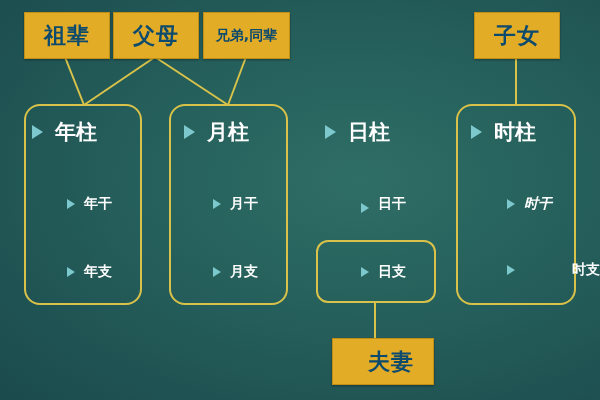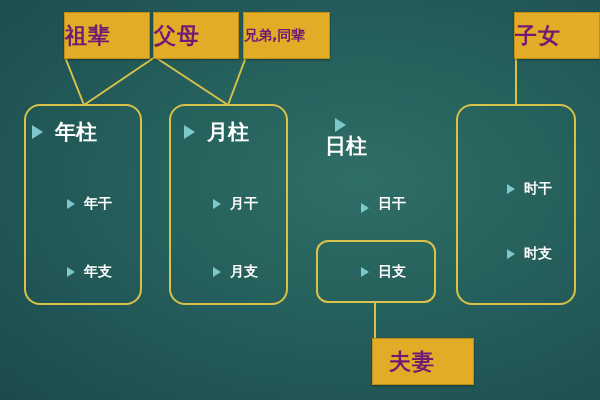--- a/index.html
+++ b/index.html
@@ -5,23 +5,22 @@
   html, body { margin: 0; padding: 0; }
   body {
     width: 600px; height: 400px; overflow: hidden; position: relative;
     background: radial-gradient(ellipse at 60% 45%, #2f6e66 0%, #255f5b 45%, #1b4a4d 100%);
     font-family: "DejaVu Sans", "Liberation Sans", sans-serif;
   }
   .stage { position: absolute; left: 0; top: 0; width: 600px; height: 400px; }
   svg.lines { position: absolute; left: 0; top: 0; width: 600px; height: 400px; }
   .tag {
     position: absolute; background: #e2ac27; border: 1px solid #c08d15;
-    color: #701a75; font-weight: bold; display: flex; align-items: center; 
+    color: #0c4a6e; font-weight: bold; display: flex; align-items: center; justify-content: center;
     box-shadow: 0 1px 2px rgba(0,0,0,0.35);
-    margin-left: 40px;
   }
   .tag.big { font-size: 22px; letter-spacing: 1px; }
   .tag.small { font-size: 14px; }
   .frame {
     position: absolute; border: 2.5px solid #d9c24a; border-radius: 16px; box-sizing: border-box;
   }
   .item { position: absolute; display: flex; align-items: center; color: #ffffff; font-weight: bold; }
   .item .tri {
     width: 0; height: 0; border-top: 7px solid transparent; border-bottom: 7px solid transparent;
     border-left: 11px solid #7cc8cc; margin-right: 12px;
@@ -83,38 +82,42 @@
   </div>
   <div class="item sub" style="left:213px; top:195px;align-items:center;">
     <span class="tri"></span>
     <span>月干</span>
   </div>
   <div class="item sub" style="left:213px; top:263px;">
     <span class="tri"></span>
     <span>月支</span>
   </div>
 
-  <div class="item main" style="left:325px; top:118px;flex-direction:column;">
+  <div class="item main" style="left:325px; top:118px;">
     <span class="tri"></span>
     <span>日柱</span>
   </div>
   <div class="item sub" style="left:361px; top:195px;align-items:flex-end;">
     <span class="tri"></span>
     <span>日干</span>
   </div>
   <div class="item sub" style="left:361px; top:263px;align-items:center;">
     <span class="tri"></span>
     <span>日支</span>
   </div>
 
-  <div class="item sub" style="left:507px; top:180px;">
+  <div class="item main" style="left:471px; top:118px;">
+    <span class="tri"></span>
+    <span>时柱</span>
+  </div>
+  <div class="item sub" style="left:507px; top:195px;font-style:italic;">
     <span class="tri"></span>
     <span>时干</span>
   </div>
-  <div class="item sub" style="left:507px; top:245px;">
+  <div class="item sub" style="left:507px; top:261px;gap:48px;">
     <span class="tri"></span>
     <span>时支</span>
   </div>
 
   <div class="tag big" style="left:332px; top:338px; width:84px; height:45px;padding-left:16px;">
     <span>夫妻</span>
   </div>
 </div>
 
 </body></html>

